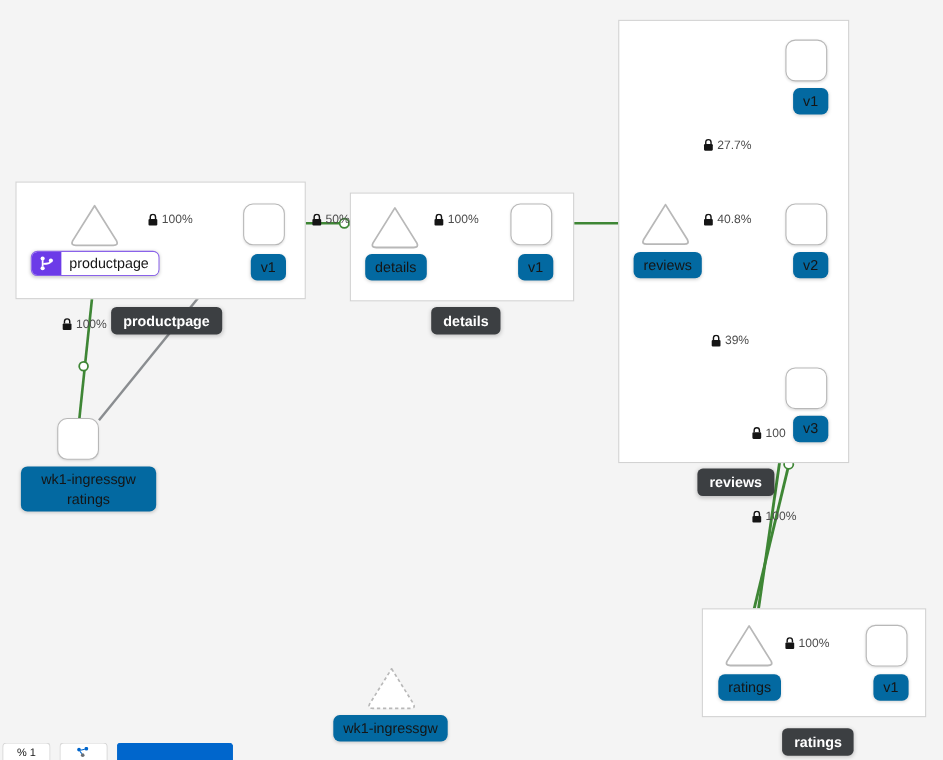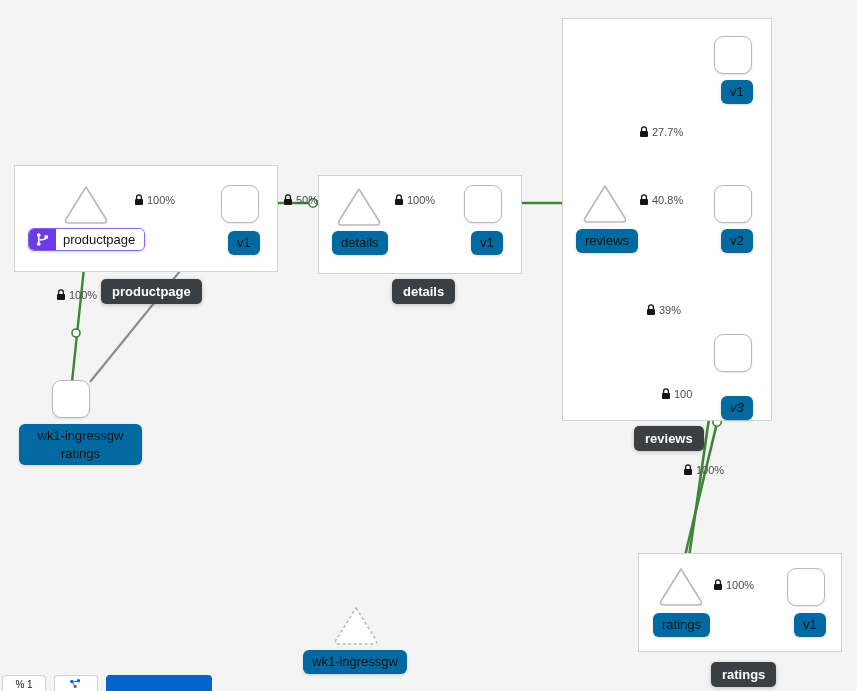--- a/index.html
+++ b/index.html
@@ -279,21 +279,21 @@
   <div class="node-label" style="left:332px; top:231px;">details</div>
 
   <div class="node-label" style="left:576px; top:229px;">reviews</div>
 
   <div class="node-label" style="left:653px; top:613px;">ratings</div>
 
   <div class="node-label" style="left:228px; top:231px;">v1</div>
   <div class="node-label" style="left:471px; top:231px;">v1</div>
   <div class="node-label" style="left:721px; top:80px;">v1</div>
   <div class="node-label" style="left:721px; top:229px;">v2</div>
-  <div class="node-label" style="left:721px; top:396px;font-style:italic;">v3</div>
+  <div class="node-label" style="left:721px; top:378px;">v3</div>
   <div class="node-label" style="left:794px; top:613px;">v1</div>
 
   <div class="node-label two-line" style="left:19px; top:424px; width:105px;">
     <span>wk1-ingressgw</span><br>
     <span>ratings</span>
   </div>
 
   <div class="node-label" style="left:303px; top:650px;">wk1-ingressgw</div>
 
   <div class="edge-label" style="left:134px; top:194px;">
@@ -345,21 +345,21 @@
   </div>
 
   <div class="edge-label" style="left:646px; top:269px;margin-top:35px;">
     <svg class="lock-ico" width="10" height="12" viewBox="0 0 10 12">
       <path d="M2.6,5 V3.3 A2.4,2.4 0 0 1 7.4,3.3 V5" fill="none" stroke="#151515" stroke-width="1.3"></path>
       <rect x="1" y="5" width="8" height="6" rx="1" fill="#151515"></rect>
     </svg>
     <span class="pct">39%</span>
   </div>
 
-  <div class="edge-label" style="left:661px; top:388px;">
+  <div class="edge-label" style="left:683px; top:388px;">
     <svg class="lock-ico" width="10" height="12" viewBox="0 0 10 12">
       <path d="M2.6,5 V3.3 A2.4,2.4 0 0 1 7.4,3.3 V5" fill="none" stroke="#151515" stroke-width="1.3"></path>
       <rect x="1" y="5" width="8" height="6" rx="1" fill="#151515"></rect>
     </svg>
     <span class="pct">100</span>
   </div>
 
   <div class="edge-label" style="left:683px; top:464px;">
     <svg class="lock-ico" width="10" height="12" viewBox="0 0 10 12">
       <path d="M2.6,5 V3.3 A2.4,2.4 0 0 1 7.4,3.3 V5" fill="none" stroke="#151515" stroke-width="1.3"></path>

